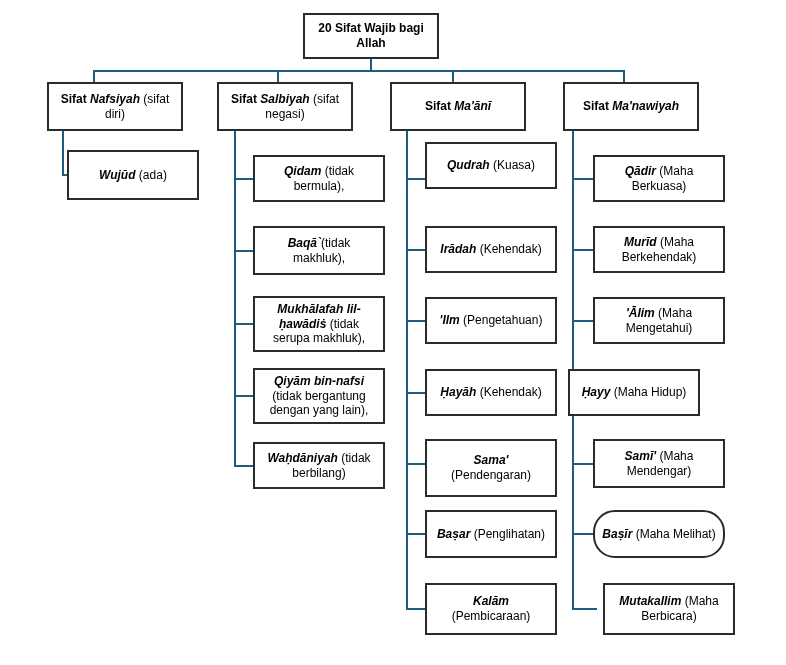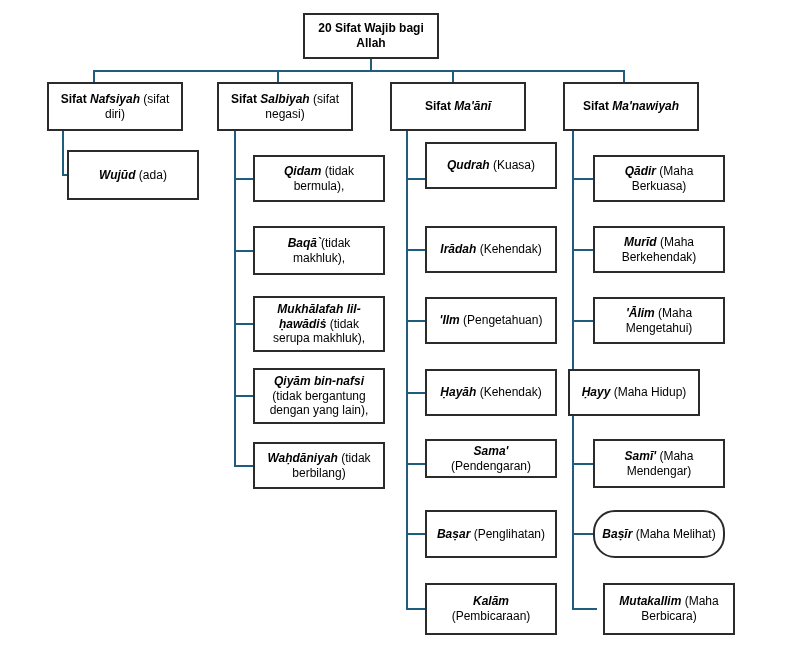--- a/index.html
+++ b/index.html
@@ -104,21 +104,21 @@
       </div>
       <div class="node child" style="left: 425px; top: 226px; width: 132px; height: 47px;">
         <span class="txt"><span class="nm">Irādah</span><span class="rest"> (Kehendak)</span></span>
       </div>
       <div class="node child" style="left: 425px; top: 297px; width: 132px; height: 47px;">
         <span class="txt"><span class="nm">'Ilm</span><span class="rest"> (Pengetahuan)</span></span>
       </div>
       <div class="node child" style="left: 425px; top: 369px; width: 132px; height: 47px;">
         <span class="txt"><span class="nm">Ḥayāh</span><span class="rest"> (Kehendak)</span></span>
       </div>
-      <div class="node child stack" style="left: 425px; top: 439px; width: 132px; height: 39px;">
+      <div class="node child stack" style="left: 425px; top: 439px; width: 132px; height: 58px;">
         <span class="txt">
           <span class="nm">Sama'</span>
           <span class="rest">(Pendengaran)</span>
         </span>
       </div>
       <div class="node child" style="left: 425px; top: 510px; width: 132px; height: 48px;">
         <span class="txt"><span class="nm">Baṣar</span><span class="rest"> (Penglihatan)</span></span>
       </div>
       <div class="node child stack" style="left: 425px; top: 583px; width: 132px; height: 52px;">
         <span class="txt">

